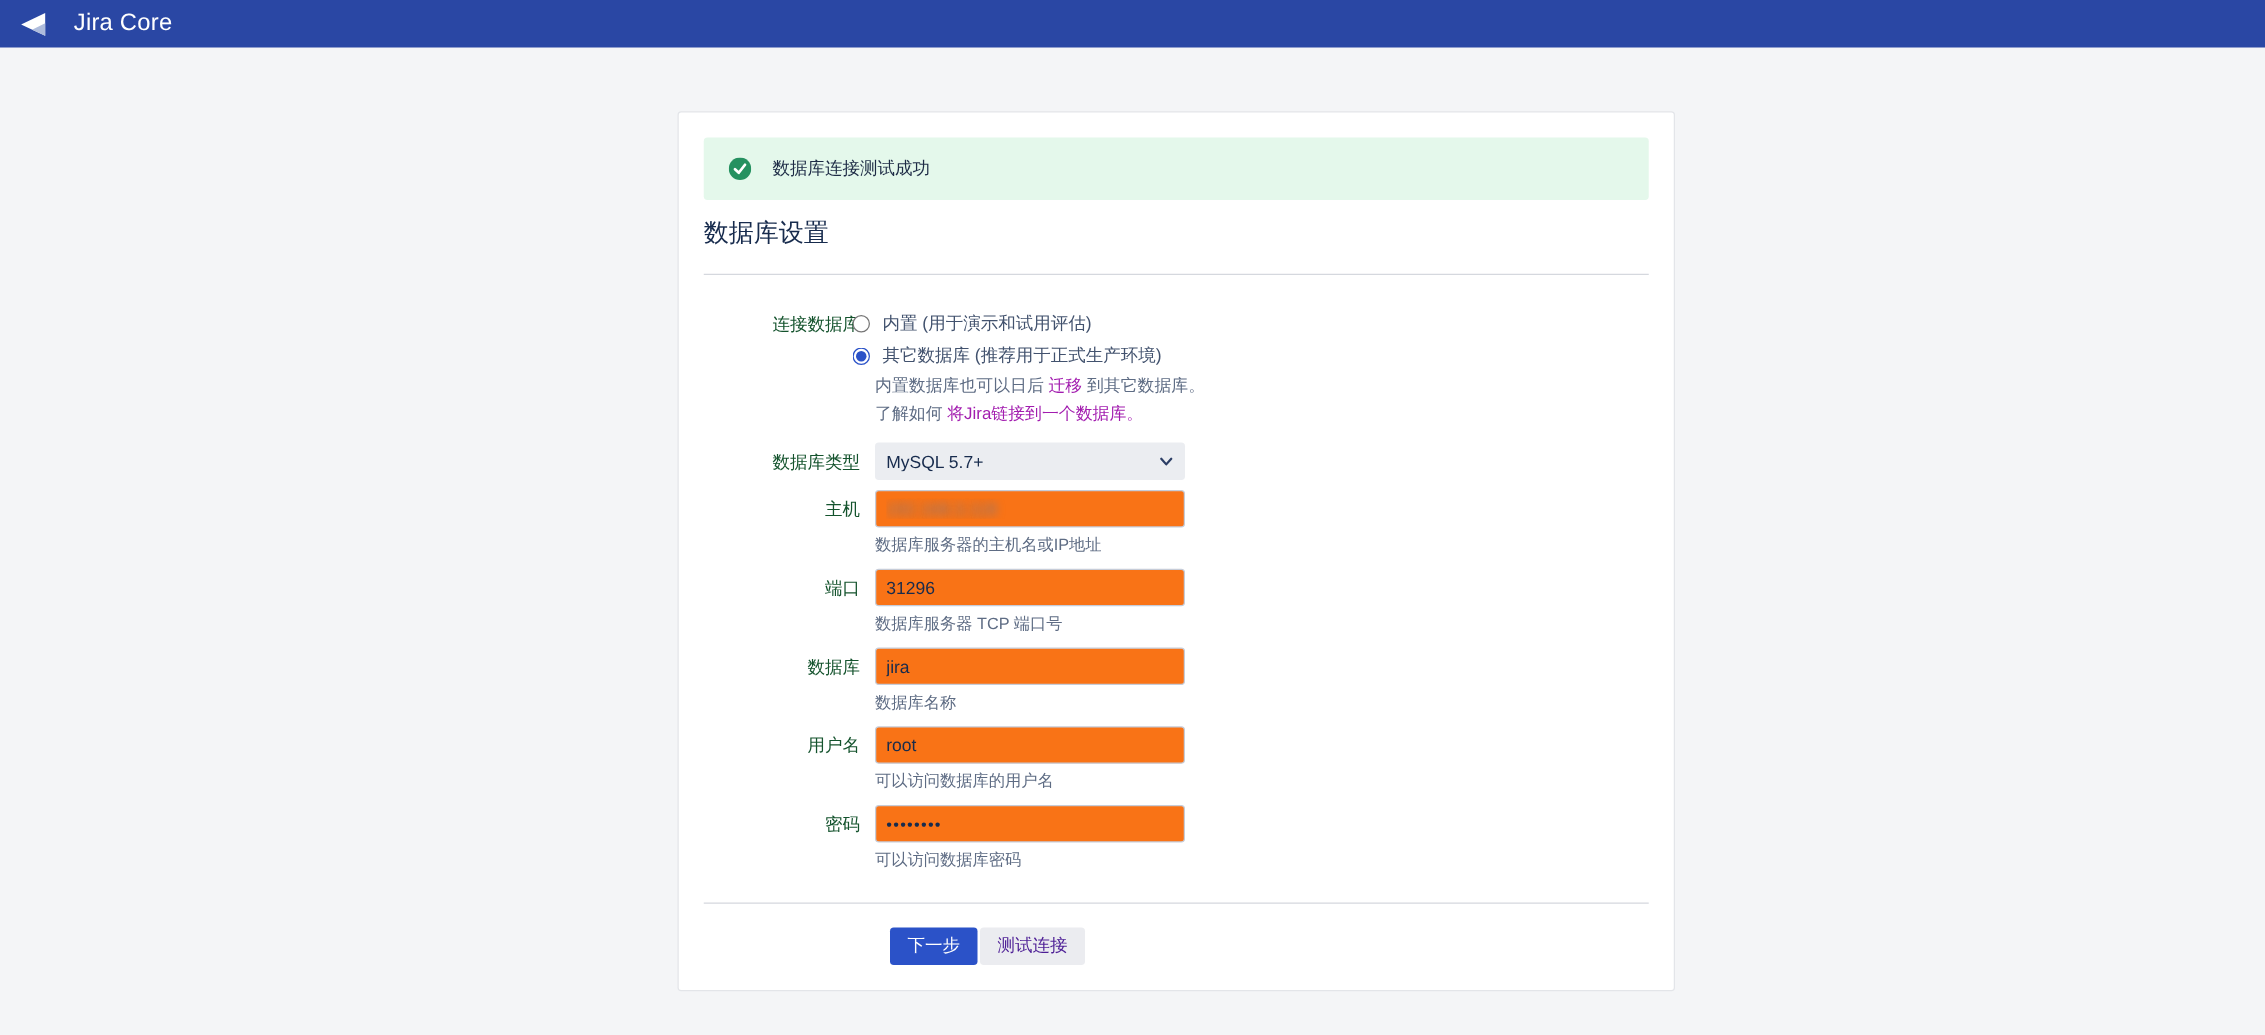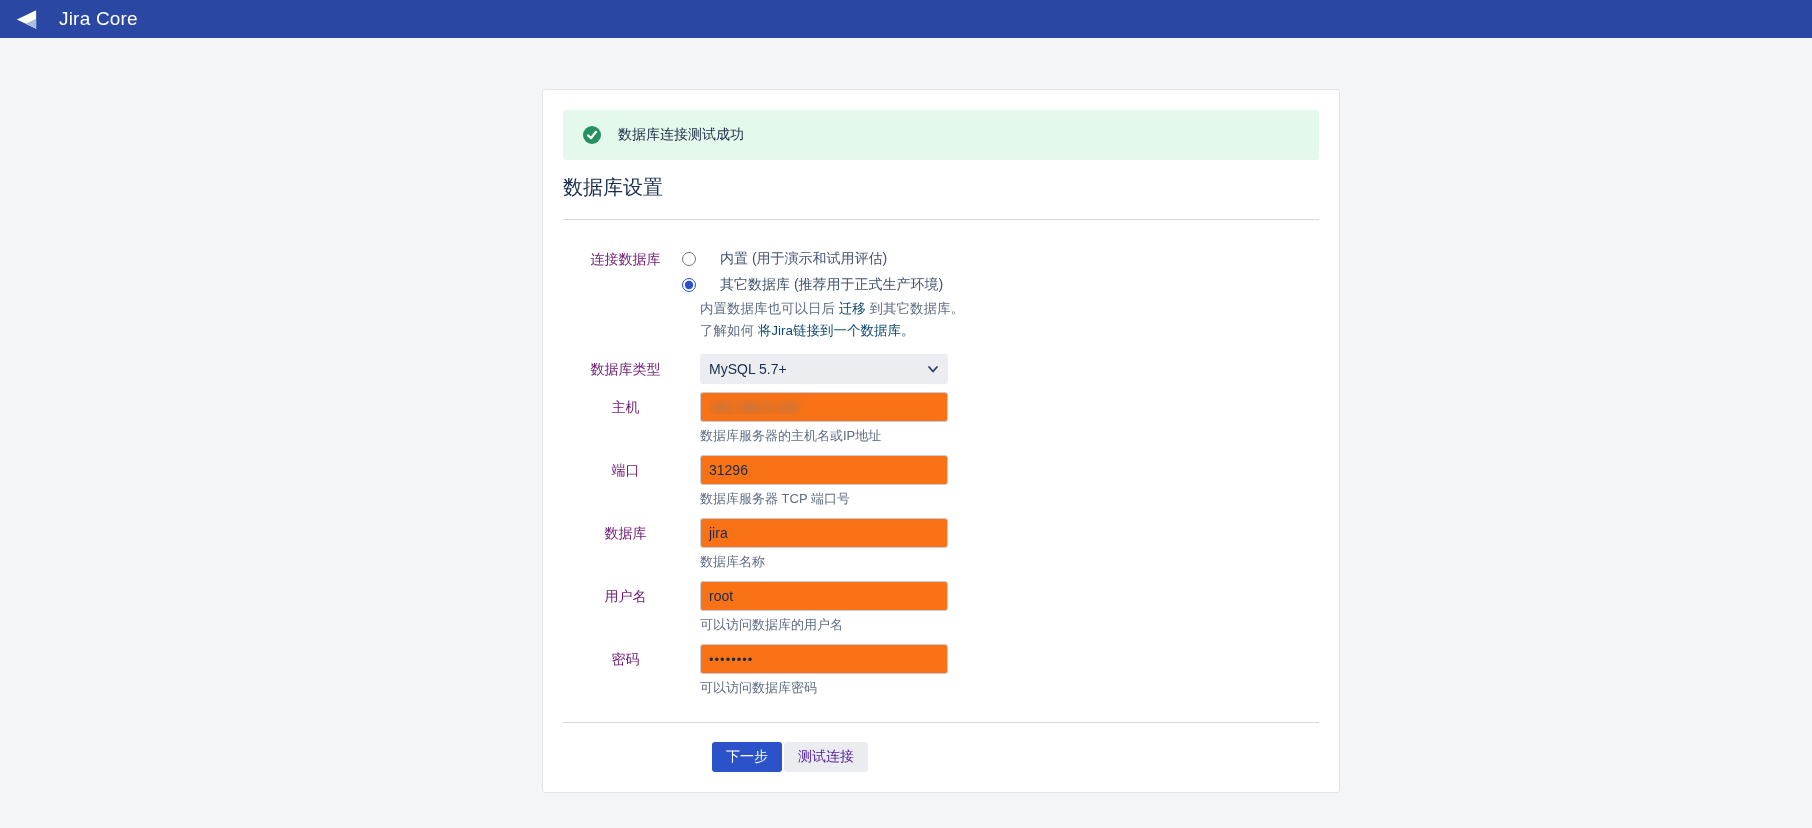--- a/index.html
+++ b/index.html
@@ -38,32 +38,32 @@
 
   
   h1.page-title { font-size:20px; font-weight:500; color:#172b4d; margin:13px 0 16px 0; line-height:28px; }
   hr.divider { border:none; border-top:1px solid #d5d8de; margin:18px 0 0 0; }
   hr.divider.top { margin-bottom:26px; }
   hr.divider.bottom { margin-top:26px; margin-bottom:19px; }
 
   
   .row { display:flex; margin-bottom:11px; }
   .row-label {
-    width:137px; padding-right:12px; text-align:center;
-    color:#701a75; font-size:14px; line-height:30px; flex:0 0 137px;
+    width:137px; padding-right:12px; text-align:right;
+    color:#14532d; font-size:14px; line-height:30px; flex:0 0 137px;
   }
   .row.radio-row .row-label { line-height:26px; }
   .controls { flex:1; }
 
-  .radio-line { display:flex; align-items:center; height:26px; gap:24px; margin-left:-18px; }
+  .radio-line { display:flex; align-items:center; height:26px; gap:10px; margin-left:-18px; }
   .radio-line input[type=radio] { width:14px; height:14px; accent-color:#2b52c8; margin:0; cursor:pointer; }
   .radio-text { color:#42526e; font-size:14px; }
   .note-line { font-size:13.5px; color:#5e6c84; line-height:22px; }
   .note-line:first-of-type { margin-top:4px; }
-  a.inline-link { color:#0c4a6e; text-decoration:none; cursor:pointer; }
+  a.inline-link { color:#a21caf; text-decoration:none; cursor:pointer; }
 
   
   .select-wrap { position:relative; width:248px; height:30px; }
   select.db-select {
     -webkit-appearance:none; appearance:none;
     width:248px; height:30px; border:none; border-radius:3px;
     background:#ebedf1; color:#172b4d; font-size:14px;
     padding:0 26px 0 9px; cursor:pointer;
     font-family:inherit;
   }

